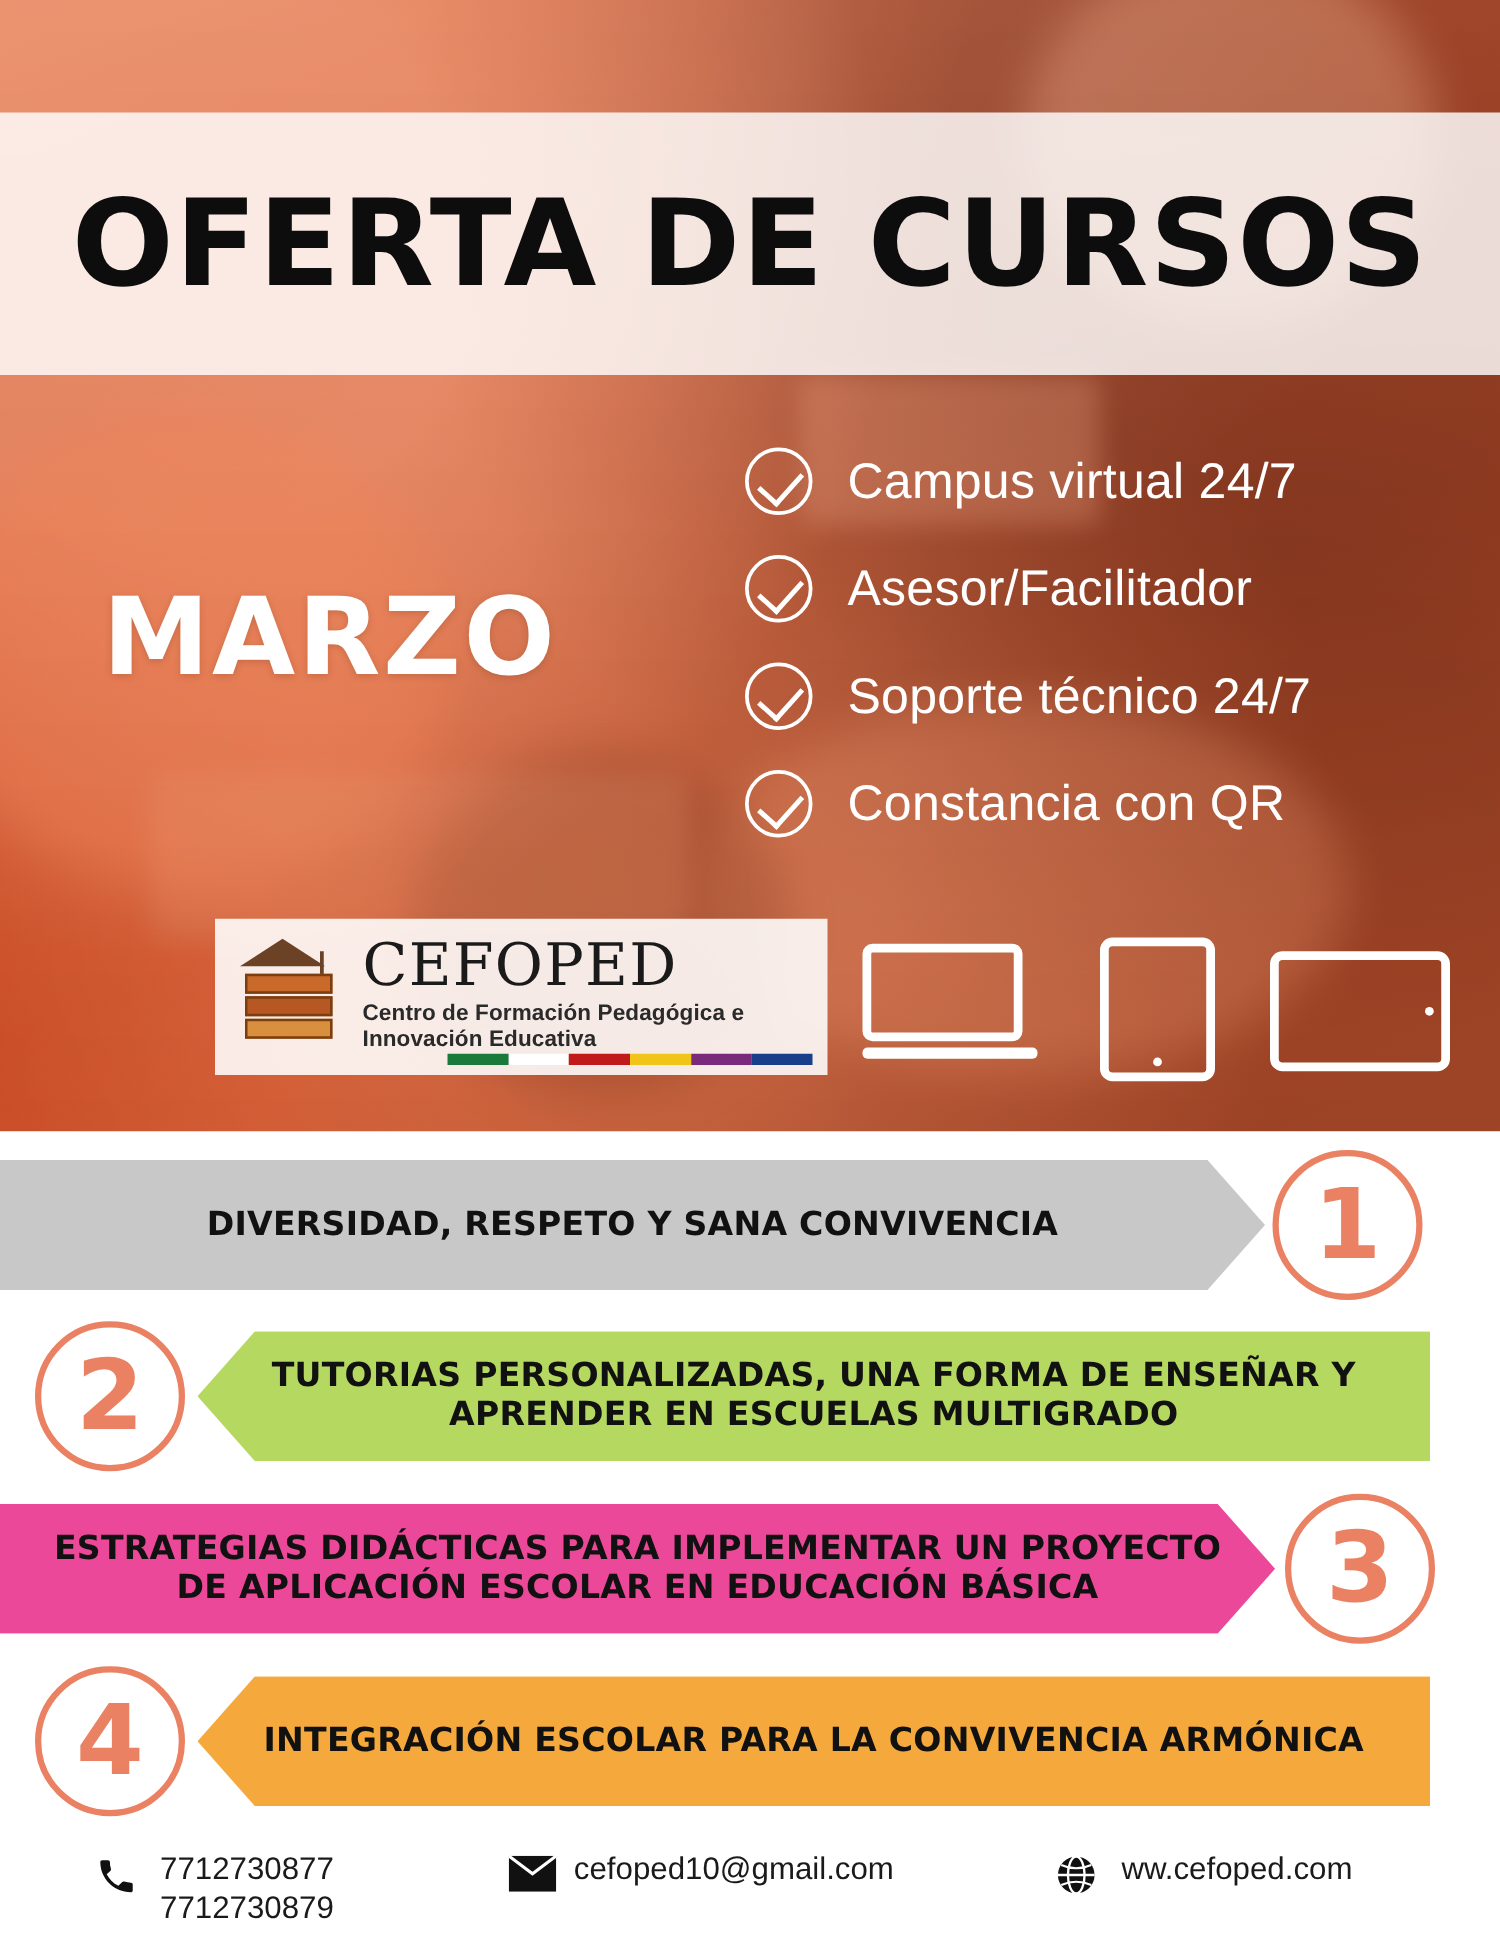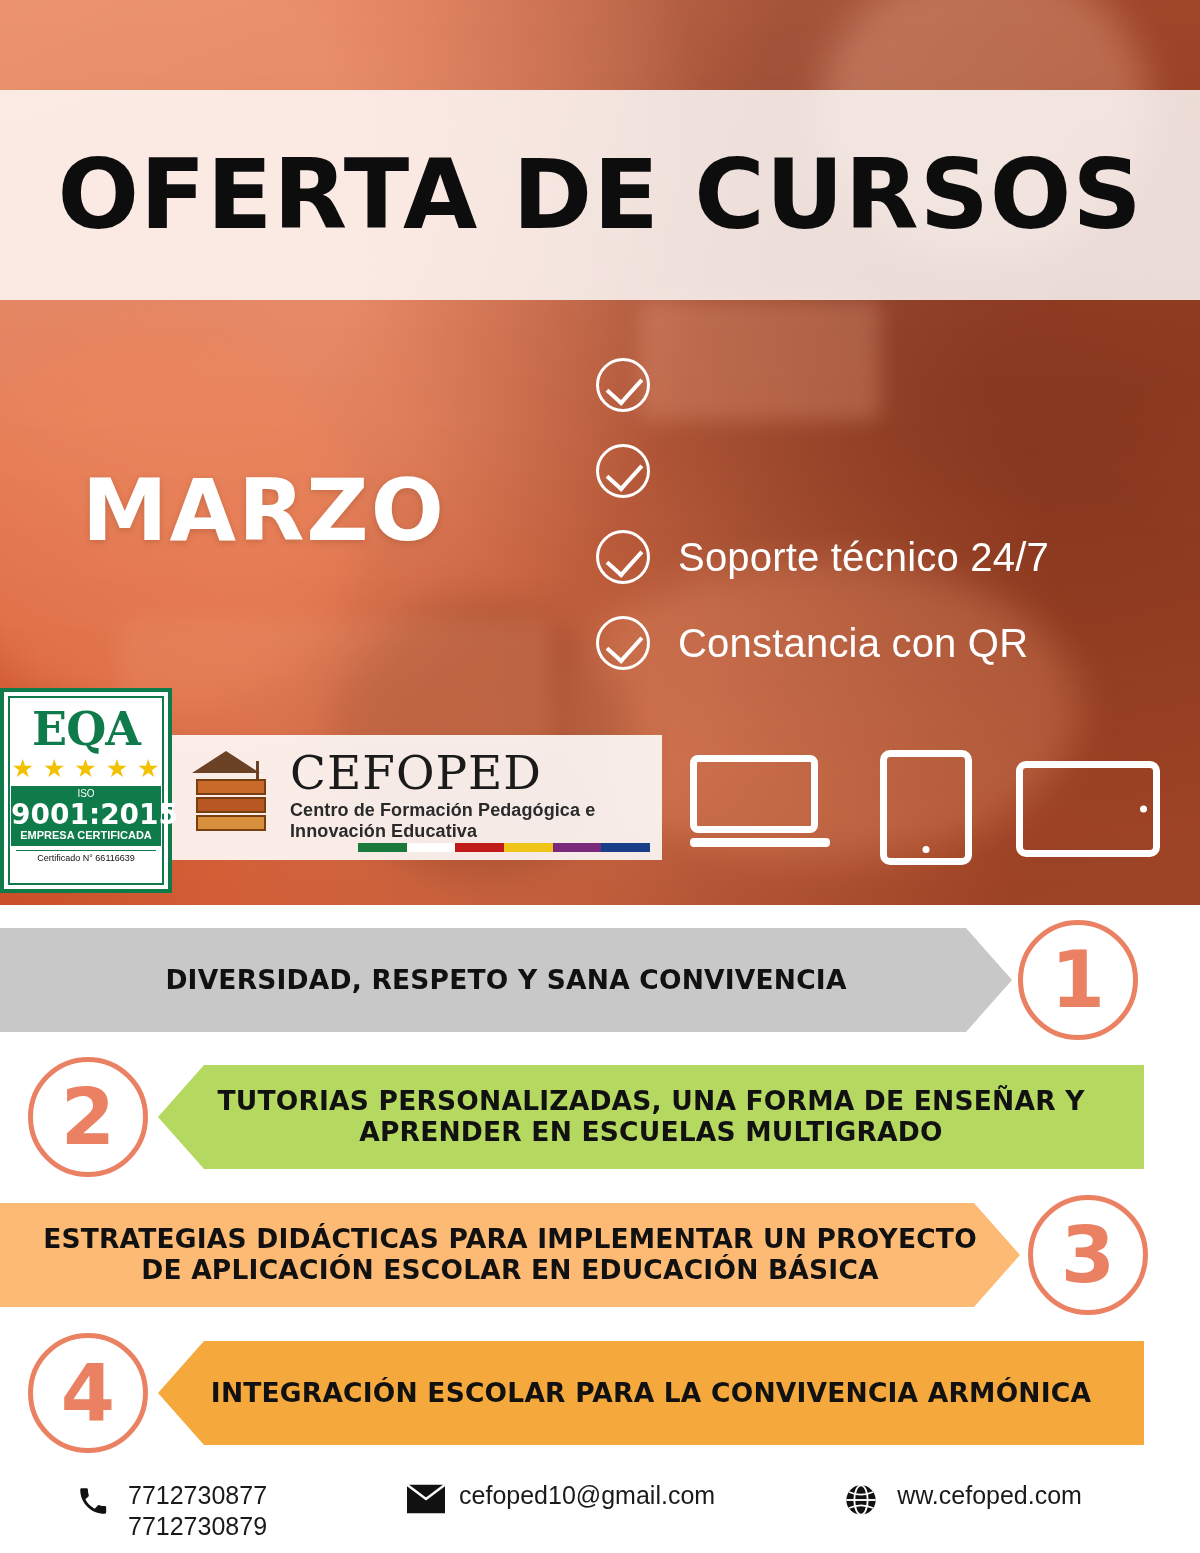--- a/index.html
+++ b/index.html
@@ -440,46 +440,36 @@
 
     <div class="title-band">
       <h1>OFERTA DE CURSOS</h1>
     </div>
 
     <div class="month">MARZO</div>
 
     <div class="features">
       <div class="feature">
         <div class="check-circle"></div>
+        <div class="feature-label">Campus virtual 24/7</div>
       </div>
       <div class="feature">
         <div class="check-circle"></div>
+        <div class="feature-label">Asesor/Facilitador</div>
       </div>
       <div class="feature">
         <div class="check-circle"></div>
         <div class="feature-label">Soporte técnico 24/7</div>
       </div>
       <div class="feature">
         <div class="check-circle"></div>
         <div class="feature-label">Constancia con QR</div>
       </div>
     </div>
 
-    <div class="eqa">
-      <div class="eqa-inner">
-        <div class="eqa-word">EQA</div>
-        <div class="eqa-stars">★ ★ ★ ★ ★</div>
-        <div class="eqa-iso-box">
-          <span class="iso-small">ISO</span>
-          <span class="iso-big">9001:2015</span>
-          <span class="iso-cert">EMPRESA CERTIFICADA</span>
-        </div>
-        <div class="eqa-num">Certificado N° 66116639</div>
-      </div>
-    </div>
 
     <div class="cefoped">
       <div class="cef-mark">
         <div class="cap"></div>
         <div class="cap-tassel"></div>
         <div class="book"></div>
         <div class="book book2"></div>
         <div class="book book3"></div>
       </div>
       <div class="cef-text">
@@ -520,21 +510,21 @@
     <div class="row row2">
       <div class="numcircle" style="border-color: rgb(234, 129, 99);">
         <span style="color: rgb(234, 129, 99);">2</span>
       </div>
       <div class="banner arrow-left" style="background: rgb(181, 216, 97);">
         <div class="banner-text">TUTORIAS PERSONALIZADAS, UNA FORMA DE ENSEÑAR Y APRENDER EN ESCUELAS MULTIGRADO</div>
       </div>
     </div>
 
     <div class="row row3">
-      <div class="banner arrow-right" style="background: #fdba74;">
+      <div class="banner arrow-right" style="background: #ec4899;">
         <div class="banner-text">ESTRATEGIAS DIDÁCTICAS PARA IMPLEMENTAR UN PROYECTO DE APLICACIÓN ESCOLAR EN EDUCACIÓN BÁSICA</div>
       </div>
       <div class="numcircle" style="border-color: rgb(234, 129, 99);">
         <span style="color: rgb(234, 129, 99);">3</span>
       </div>
     </div>
 
     <div class="row row4">
       <div class="numcircle" style="border-color: rgb(234, 129, 99);">
         <span style="color: rgb(234, 129, 99);">4</span>

